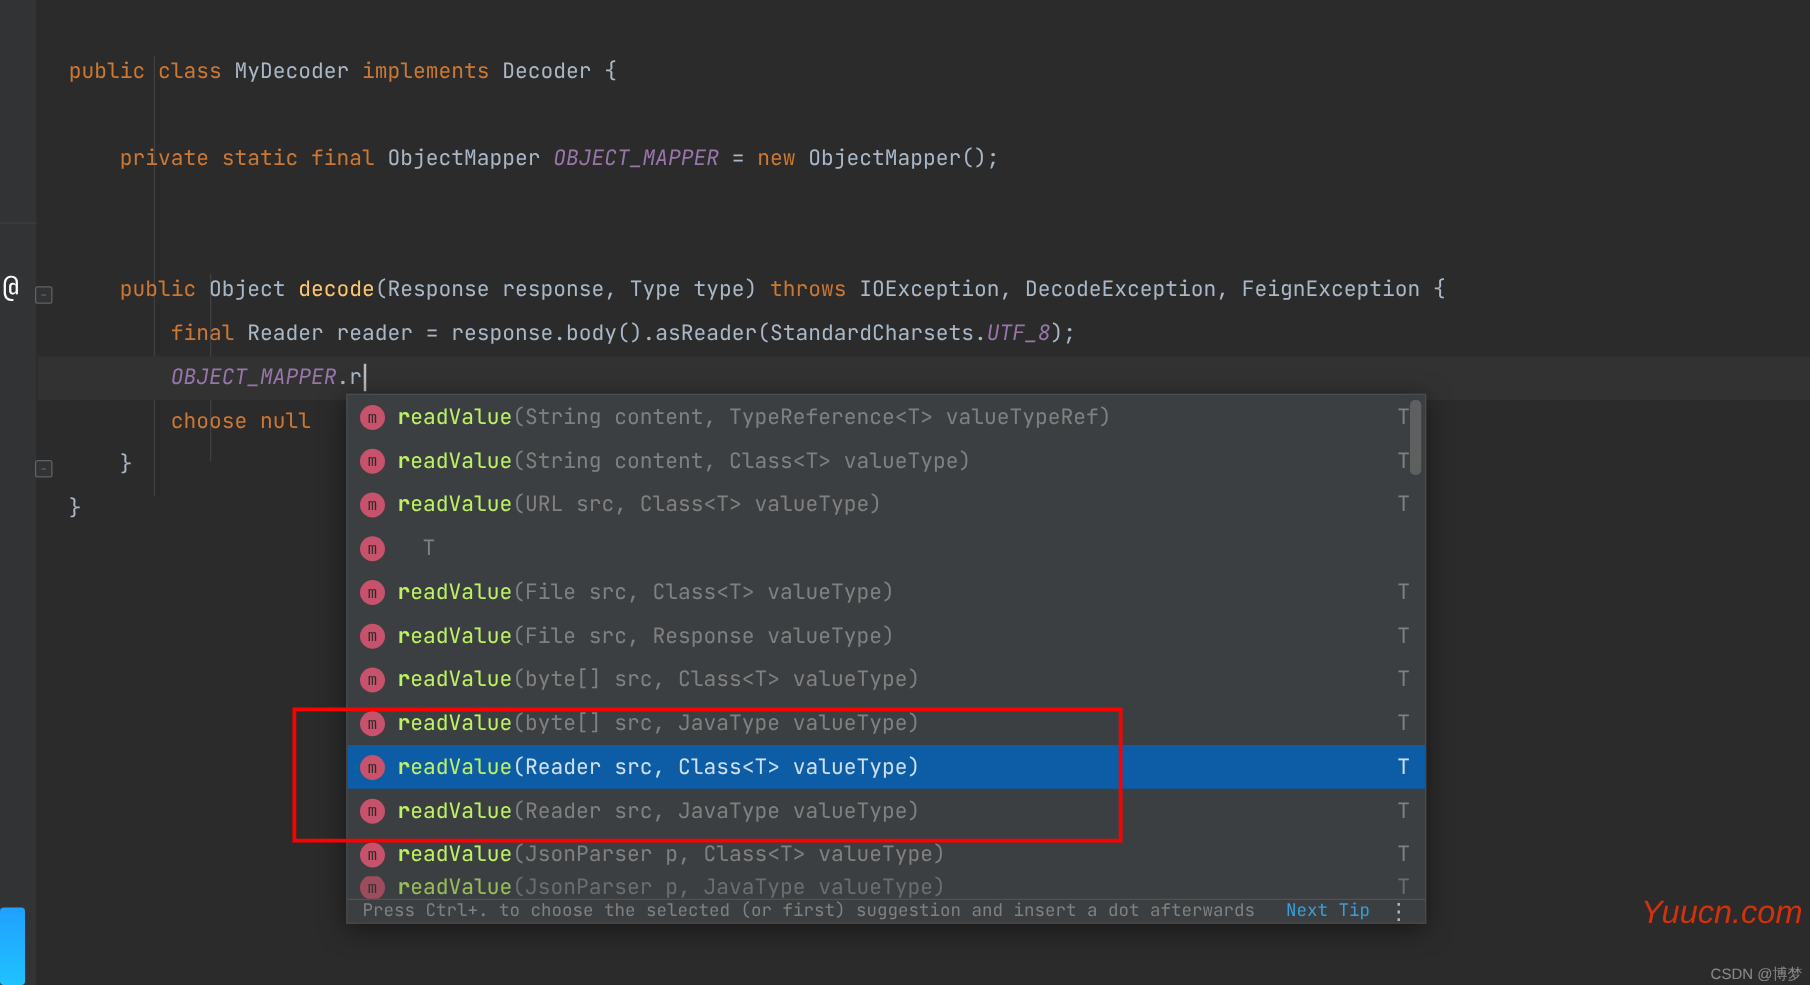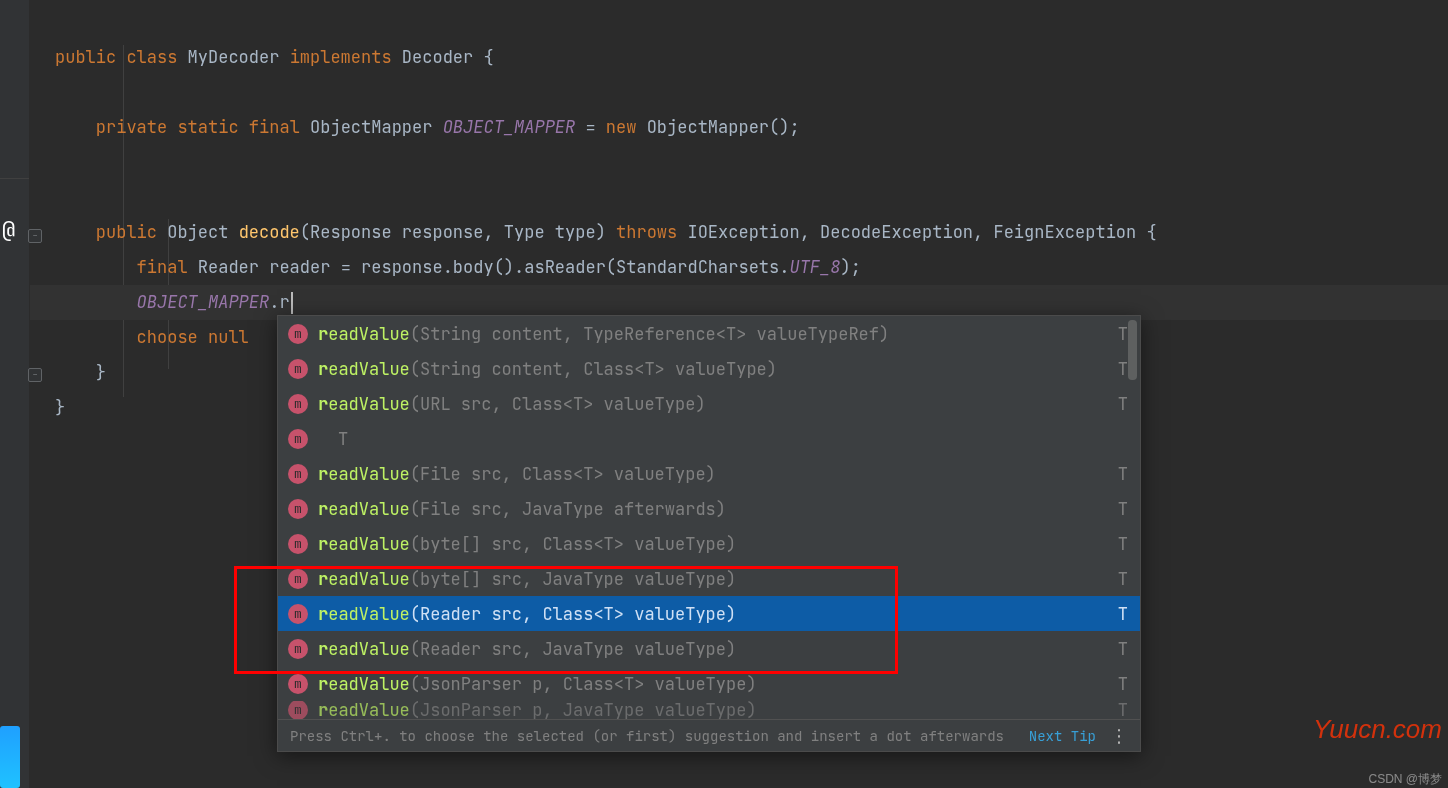--- a/index.html
+++ b/index.html
@@ -80,21 +80,21 @@
   .t-pop .row .ret{
     margin-left:20px; color:#808080;
   }
   .t-pop .row.selected .ret{color:#cfe0f5;}
   .t-pop .sb{
     position:absolute; right:3px; top:4px; width:9px; height:60px;
     background:#5e6060; border-radius:4px;
   }
   .t-pop .footer{
     display:flex; align-items:center;
-    height:32px; padding:0 12px 0 12px;
+    height:19px; padding:0 12px 0 12px;
     font-size:14px; color:#808080;
     border-top:1px solid #515151;
   }
   .t-pop .footer .tip{flex:1 1 auto;}
   .t-pop .footer .next{color:#389fd6; margin-left:6px;}
   .t-pop .footer .dots{
     margin-left:14px; color:#bbbbbb; font-size:18px; letter-spacing:0;
   }
   .red-box{
     position:absolute;
@@ -170,21 +170,21 @@
           <span class="m-icon">m</span>
           <span class="ret">T</span>
         </div>
         <div class="row">
           <span class="m-icon">m</span>
           <span class="method-text"><span class="mname"><b>r</b>eadValue</span><span class="params">(File src, Class&lt;T&gt; valueType)</span></span>
           <span class="ret">T</span>
         </div>
         <div class="row">
           <span class="m-icon">m</span>
-          <span class="method-text"><span class="mname"><b>r</b>eadValue</span><span class="params">(File src, JavaType afterwards)</span></span>
+          <span class="method-text"><span class="mname"><b>r</b>eadValue</span><span class="params">(File src, Response valueType)</span></span>
           <span class="ret">T</span>
         </div>
         <div class="row">
           <span class="m-icon">m</span>
           <span class="method-text"><span class="mname"><b>r</b>eadValue</span><span class="params">(byte[] src, Class&lt;T&gt; valueType)</span></span>
           <span class="ret">T</span>
         </div>
         <div class="row">
           <span class="m-icon">m</span>
           <span class="method-text"><span class="mname"><b>r</b>eadValue</span><span class="params">(byte[] src, JavaType valueType)</span></span>

